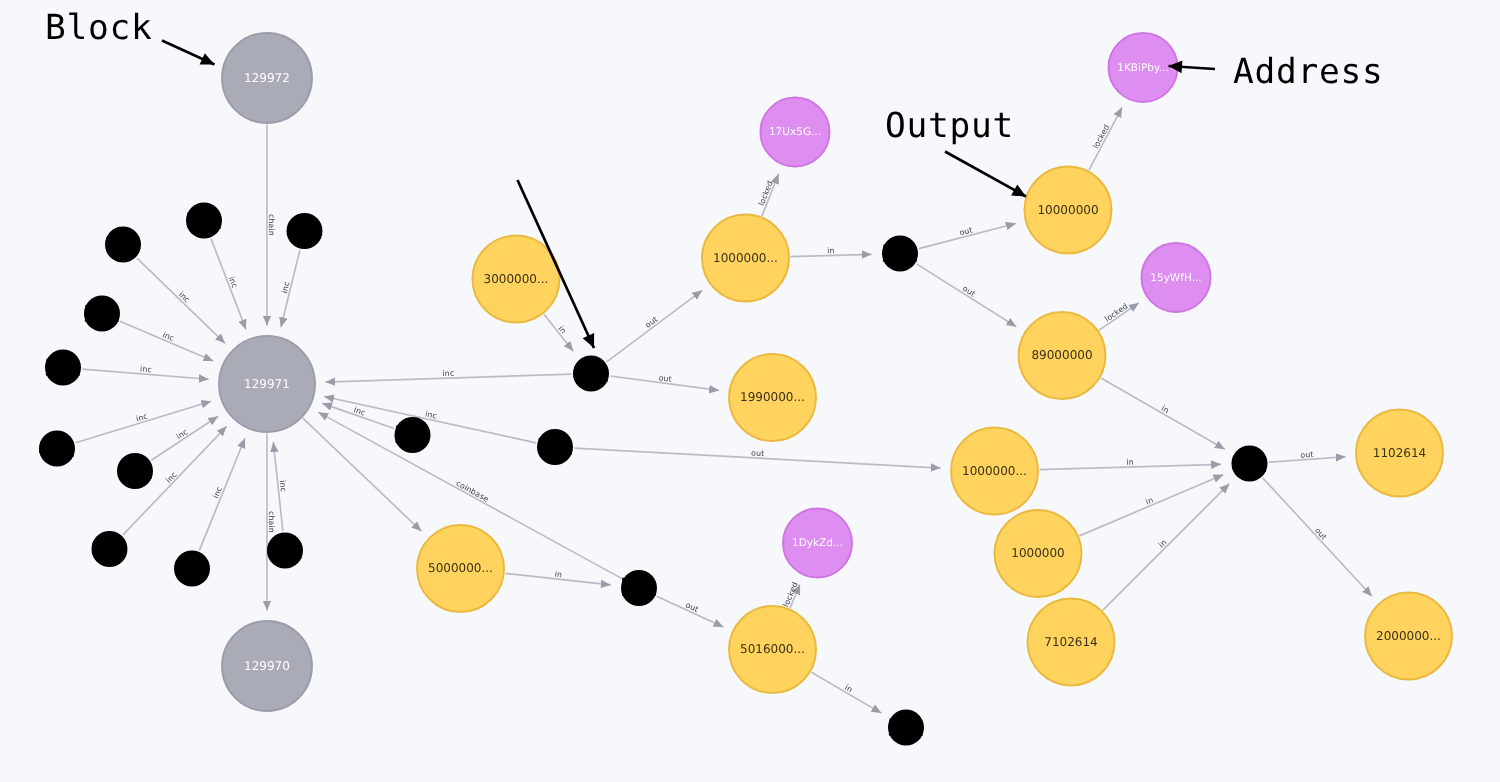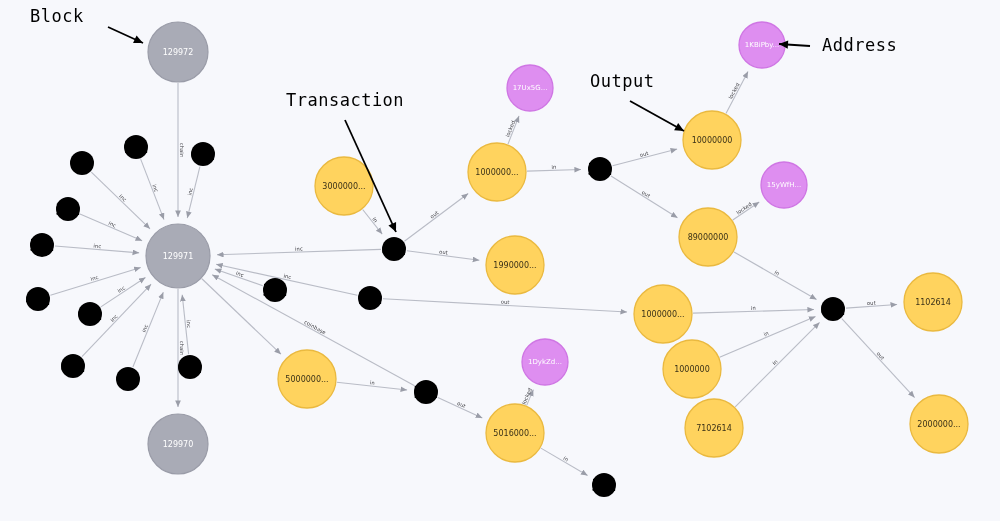--- a/index.html
+++ b/index.html
@@ -53,21 +53,21 @@
     text-anchor: middle;
     dominant-baseline: central;
     pointer-events: none;
   }
   .lbl-block   { fill: #ffffff; font-size: 8px; }
   .lbl-output  { fill: #3a3118; font-size: 8px; }
   .lbl-address { fill: #ffffff; font-size: 7px; }
   .annotation {
     position: absolute;
     font-family: "DejaVu Sans Mono", monospace;
-    font-size: 17px;
+    font-size: 23px;
     color: #000000;
     white-space: nowrap;
     letter-spacing: 0.5px;
   }
   .ann-arrow {
     stroke: #000000;
     stroke-width: 1.8;
     fill: none;
   }
   .ann-head { fill: #000000; }
@@ -312,16 +312,15 @@
         <line class="ann-arrow" x1="345" y1="120" x2="396" y2="232"></line>
         <path class="ann-head" d="M396,232 L388.4478948295341,225.54975136182935 L396.0926339562549,222.06866479519755 Z"></path>
         <line class="ann-arrow" x1="630" y1="101" x2="684" y2="131"></line>
         <path class="ann-head" d="M684,131 L674.0928842039559,130.30067417910277 L678.1722848258564,122.95775305968186 Z"></path>
         <line class="ann-arrow" x1="810" y1="46" x2="779" y2="44"></line>
         <path class="ann-head" d="M779,44 L788.2517333483075,40.38815420431416 L787.7109222131247,48.77072679964921 Z"></path>
       </g>
   </svg>
 
   <div class="annotation" style="left:30px;  top:6px;">Block</div>
-  <div class="annotation" style="left:286px; top:90px;">Transaction</div>
   <div class="annotation" style="left:822px; top:35px;">Address</div>
   <div class="annotation" style="left:590px; top:71px;">Output</div>
 </div>
 
 </body></html>

